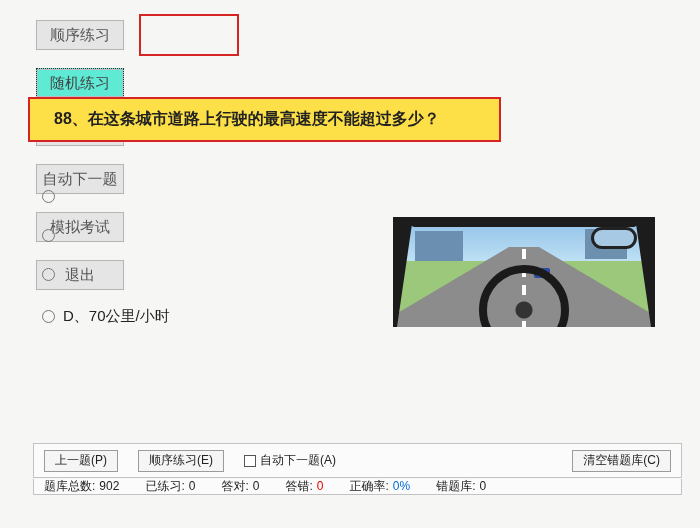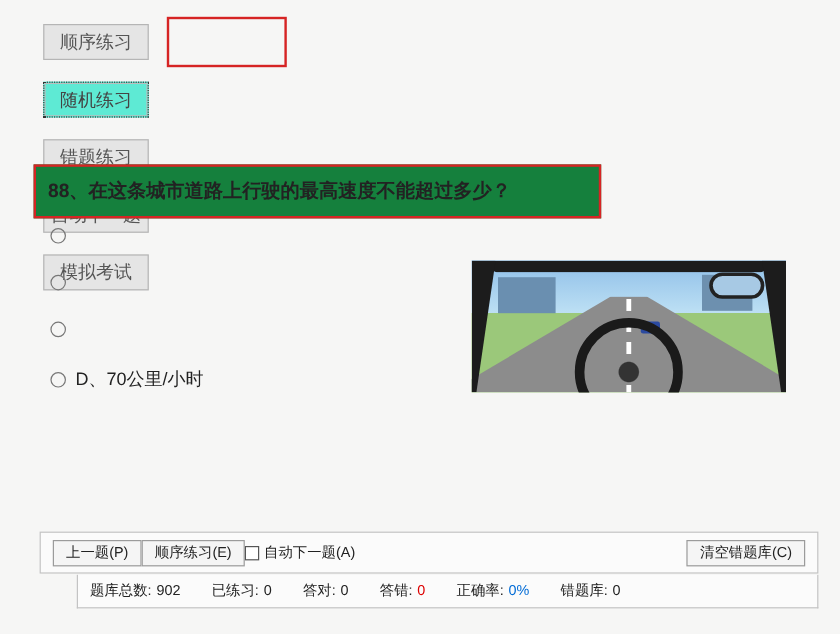--- a/index.html
+++ b/index.html
@@ -53,27 +53,26 @@
   }
 
   
   .question-box {
     position: absolute;
     left: 28px;
     top: 97px;
     width: 473px;
     height: 45px;
     border: 2px solid #d62424;
-    background: #15803d;
+    background: #fde047;
     display: flex;
     align-items: center;
-    padding-left: 10px;
+    padding-left: 24px;
     font-size: 16px;
     font-weight: bold;
-    margin-top: 40px;
   }
 
   
   .options {
     position: absolute;
     left: 42px;
     top: 190px;
     display: flex;
     flex-direction: column;
     gap: 26px;
@@ -152,49 +151,49 @@
   
   .bottom-bar1 {
     position:absolute;
     left:33px; right:18px; top:443px;
     height:35px;
     border:1px solid #c3c3c3;
     background:#fbfbfb;
     display:flex;
     align-items:center;
     padding:0 10px;
+    gap:20px;
     font-size:12px;
   }
   .small-btn {
     height:22px;
     padding:0 10px;
     border:1px solid #9b9b9b;
     background:#f5f5f5;
     font-size:12px;
     display:flex;align-items:center;justify-content:center;
     cursor:pointer;
   }
   .chk {
     display:flex;align-items:center;gap:4px;cursor:pointer;
   }
   .chk .box{width:12px;height:12px;border:1px solid #555;background:#fff;display:inline-block;}
   .spacer{flex:1;}
   .bottom-bar2 {
     position:absolute;
     left:33px; right:18px; top:479px;
-    height:28px;
+    height:16px;
     border:1px solid #c3c3c3;
     border-top:none;
     background:#fbfbfb;
     display:flex;
     align-items:center;
     padding:0 10px;
     gap:26px;
     font-size:12px;
-    margin-left:31px;
   }
   .stat-label{color:#222;}
   .stat-val-red{color:#d00;margin-left:4px;}
   .stat-val-blue{color:#006bd6;margin-left:4px;}
   .stat-val{margin-left:4px;}
 </style>
 </head>
 <body>
 
 <div class="nav-row">
@@ -205,20 +204,23 @@
       <span>随机练习</span>
     </div>
   <div class="nav-btn">
       <span>错题练习</span>
     </div>
   <div class="nav-btn">
       <span>自动下一题</span>
     </div>
   <div class="nav-btn">
       <span>模拟考试</span>
+    </div>
+  <div class="nav-btn">
+      <span>退出</span>
     </div>
 </div>
 <div class="nav-highlight"></div>
 
 <div class="question-box">
   <span>88、在这条城市道路上行驶的最高速度不能超过多少？</span>
 </div>
 
 <div class="options">
   <div class="opt">

